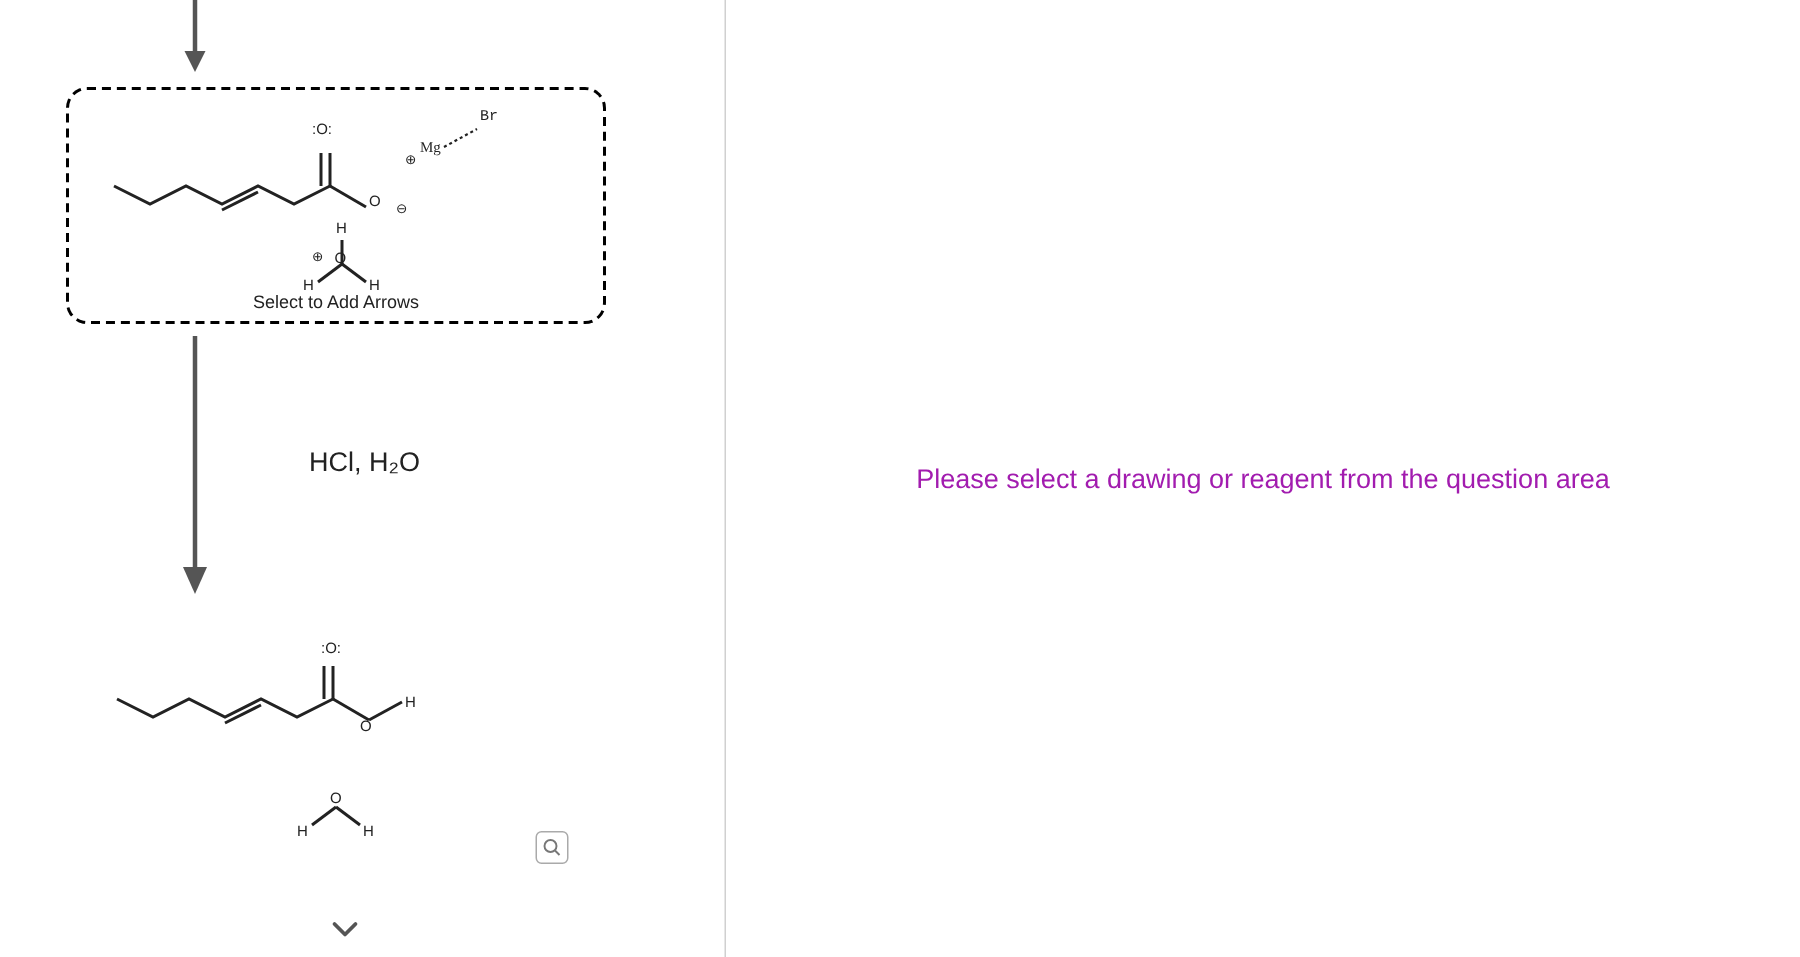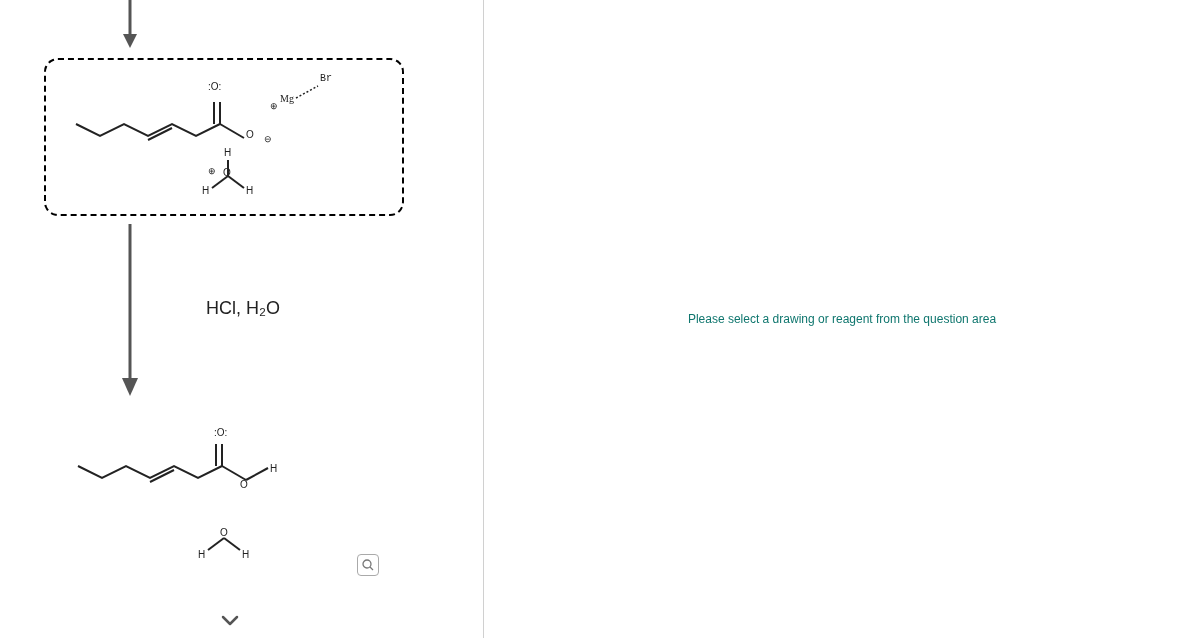--- a/index.html
+++ b/index.html
@@ -19,22 +19,22 @@
       width: 484px;
       height: 638px;
       position: relative;
       border-right: 1px solid #d0d0d0;
     }
     .right-panel {
       flex: 1;
       display: flex;
       align-items: center;
       justify-content: center;
-      color: #0f766e;
-      font-size: 12px;
+      color: #a21caf;
+      font-size: 18px;
     }
     .arrow-top {
       position: absolute;
       left: 118px;
       top: 0;
       width: 24px;
       height: 48px;
     }
     .arrow-middle {
       position: absolute;
@@ -140,20 +140,21 @@
       <line x1="30" y1="26" x2="14" y2="38" stroke="#222" stroke-width="2"></line>
       <line x1="30" y1="26" x2="46" y2="38" stroke="#222" stroke-width="2"></line>
       <line x1="30" y1="26" x2="30" y2="10" stroke="#222" stroke-width="2"></line>
     </svg>
     <span class="chem-label" style="left:177px;top:108px;">O</span>
     <span class="chem-label" style="left:162px;top:107px;font-size:9px;">⊕</span>
     <span class="chem-label" style="left:178px;top:88px;">H</span>
     <span class="chem-label" style="left:156px;top:126px;">H</span>
     <span class="chem-label" style="left:200px;top:126px;">H</span>
 
+    <div class="caption">Select to Add Arrows</div>
   </div>
 
   <div class="arrow-middle">
     <svg width="24" height="172">
       <line x1="12" y1="0" x2="12" y2="158" stroke="#555" stroke-width="3"></line>
       <polygon points="12,172 4,154 20,154" fill="#555"></polygon>
     </svg>
   </div>
 
   <div class="reagent-label">

